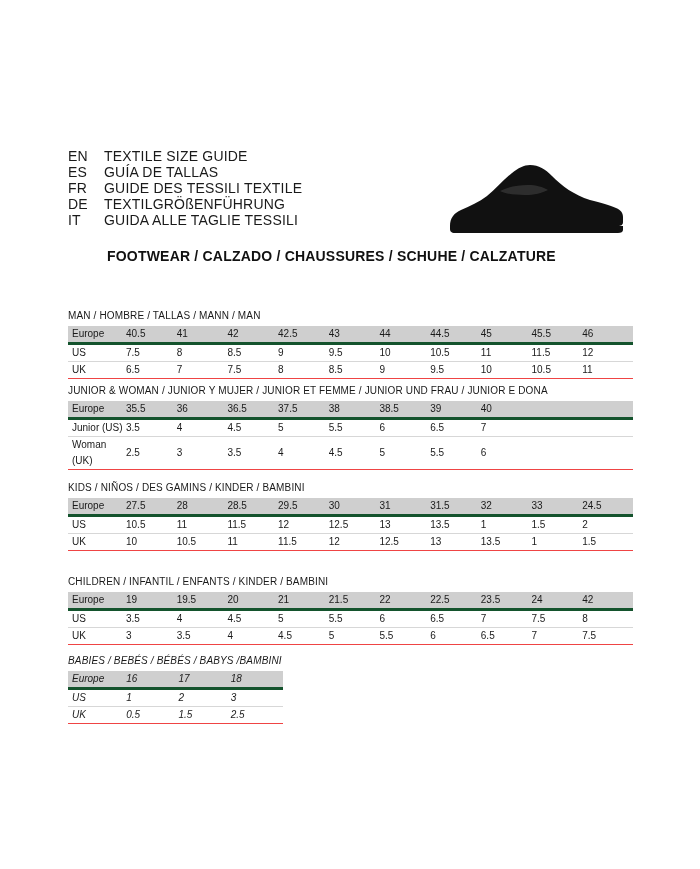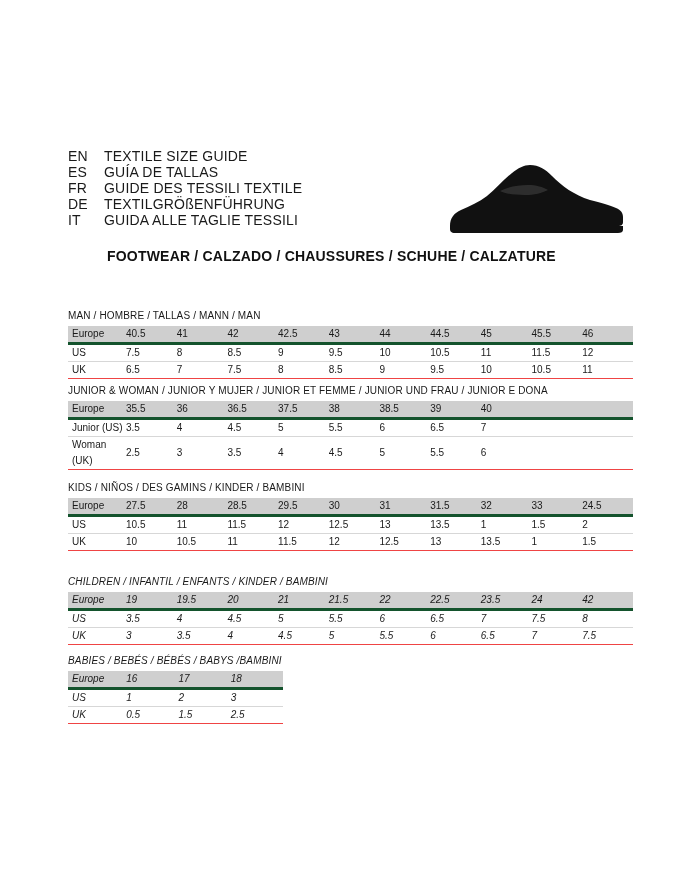--- a/index.html
+++ b/index.html
@@ -328,21 +328,21 @@
           <td class="val">12.5</td>
           <td class="val">13</td>
           <td class="val">13.5</td>
           <td class="val">1</td>
           <td class="val">1.5</td>
         </tr>
       </tbody>
     </table>
   </div>
 
-  <div class="block" style="top:576px;font-style:italic;">
+  <div class="block" style="top:576px;">
     <div class="block-title">CHILDREN / INFANTIL / ENFANTS / KINDER / BAMBINI</div>
     <table class="full">
       <colgroup>
           <col class="c0">
           <col class="cx">
           <col class="cx">
           <col class="cx">
           <col class="cx">
           <col class="cx">
           <col class="cx">

